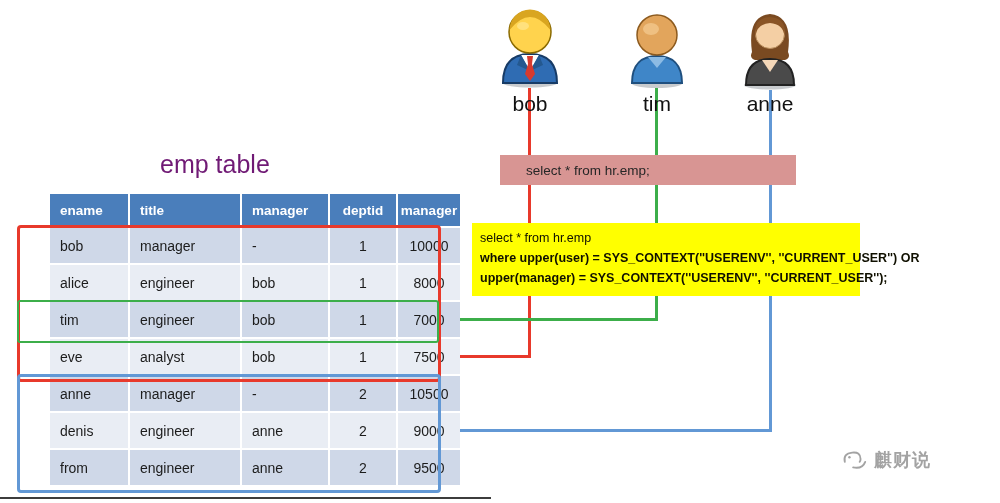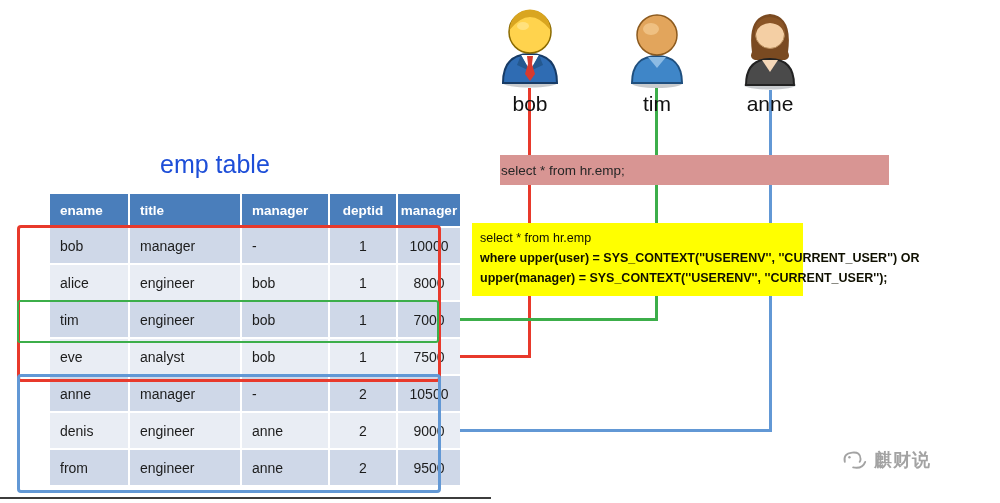--- a/index.html
+++ b/index.html
@@ -6,21 +6,21 @@
     --red:#e8392b; --green:#3cae4a; --blue:#6298d5;
     --header-blue:#4a7ebb; --row-dark:#cfd8e8; --row-light:#e9edf4;
     --pink:#d89593; --yellow:#ffff00;
   }
   html,body{margin:0;padding:0;background:#fff;}
   .canvas{
     position:relative;width:1000px;height:503px;background:#ffffff;
     overflow:hidden;font-family:"Liberation Sans",sans-serif;
   }
   
-  .emp-title{position:absolute;left:160px;top:150px;font-size:25px;color:#1d4ed8;}
+  .emp-title{position:absolute;left:160px;top:150px;font-size:25px;color:#701a75;}
   table.emp{
     position:absolute;left:20px;top:192px;width:414px;table-layout:fixed;
     border-collapse:separate;border-spacing:2px;z-index:1;margin-left:28px;
   }
   table.emp th{
     background:var(--header-blue);color:#ffffff;font-size:13.5px;font-weight:bold;
     height:32px;box-sizing:border-box;padding:0;
   }
   table.emp td{
     font-size:14px;color:#1c1c1c;height:35px;box-sizing:border-box;padding:0;
@@ -37,26 +37,26 @@
   
   .line{position:absolute;z-index:1;}
   .red-v{left:528px;top:88px;width:3px;height:270px;background:var(--red);}
   .red-h{left:435px;top:355px;width:96px;height:3px;background:var(--red);}
   .green-v{left:655px;top:88px;width:3px;height:233px;background:var(--green);}
   .green-h{left:435px;top:318px;width:223px;height:3px;background:var(--green);}
   .blue-v{left:769px;top:90px;width:3px;height:342px;background:var(--blue);}
   .blue-h{left:435px;top:429px;width:337px;height:3px;background:var(--blue);}
   
   .q-plain{
-    position:absolute;left:500px;top:155px;width:389px;height:30px;z-index:3;
+    position:absolute;left:500px;top:155px;width:296px;height:30px;z-index:3;
     background:var(--pink);display:flex;align-items:center;
-    font-size:13.5px;color:#262626;padding-left:1px;box-sizing:border-box;
+    font-size:13.5px;color:#262626;padding-left:26px;box-sizing:border-box;
   }
   .q-vpd{
-    position:absolute;left:472px;top:223px;width:331px;height:73px;z-index:3;
+    position:absolute;left:472px;top:223px;width:388px;height:73px;z-index:3;
     background:var(--yellow);box-sizing:border-box;padding:6px 8px;
     font-size:12.5px;color:#101000;line-height:1.58;
   }
   .q-vpd .bold{font-weight:bold;}
   .q-vpd div{white-space:nowrap;}
   
   .avatar{position:absolute;z-index:4;}
   .av-bob{left:497px;top:4px;width:66px;height:84px;}
   .av-tim{left:627px;top:10px;width:60px;height:78px;}
   .av-anne{left:739px;top:6px;width:62px;height:84px;}

